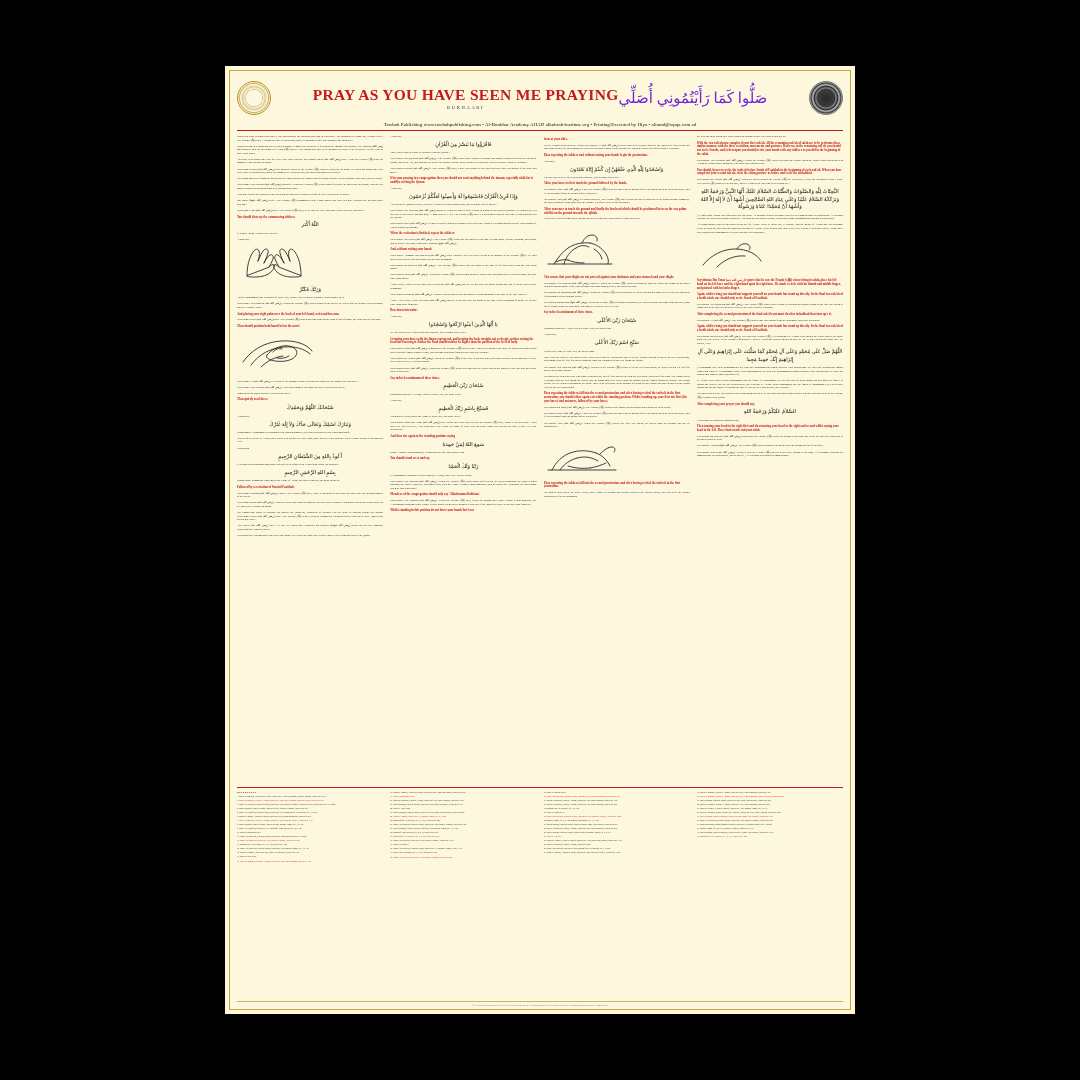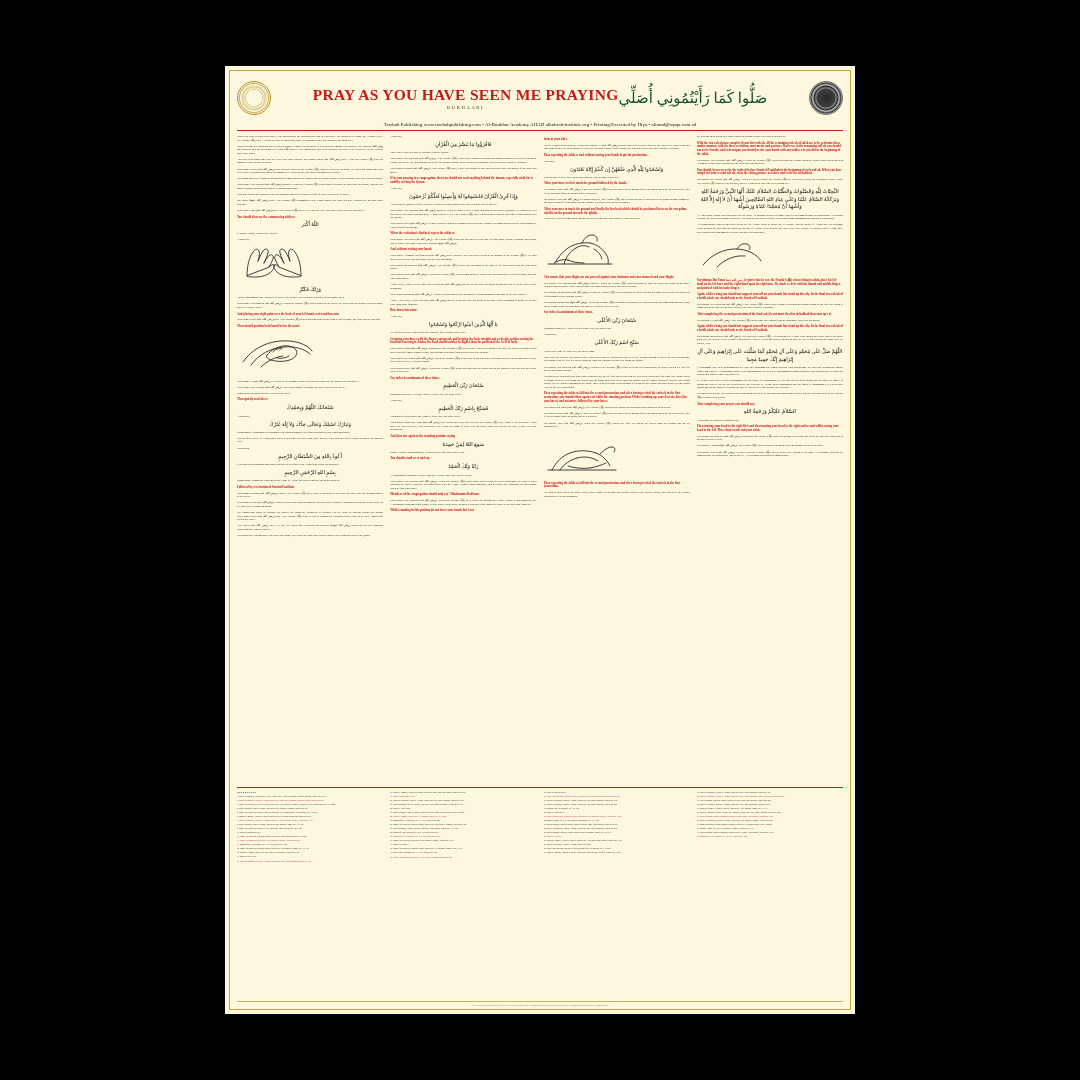--- a/index.html
+++ b/index.html
@@ -71,21 +71,21 @@
   }
   .main-title {
     color: #c21b1b;
     font-size: 15.5px;
     font-weight: bold;
     letter-spacing: 0.3px;
     white-space: nowrap;
     font-family: "Liberation Serif", serif;
   }
   .title-arabic {
-    color: #14532d;
+    color: #6d28d9;
     font-size: 15px;
     white-space: nowrap;
     direction: rtl;
   }
   .subtitle {
     text-align: center;
     font-size: 4.6px;
     color: #333;
     letter-spacing: 1.6px;
     margin-top: 1px;

